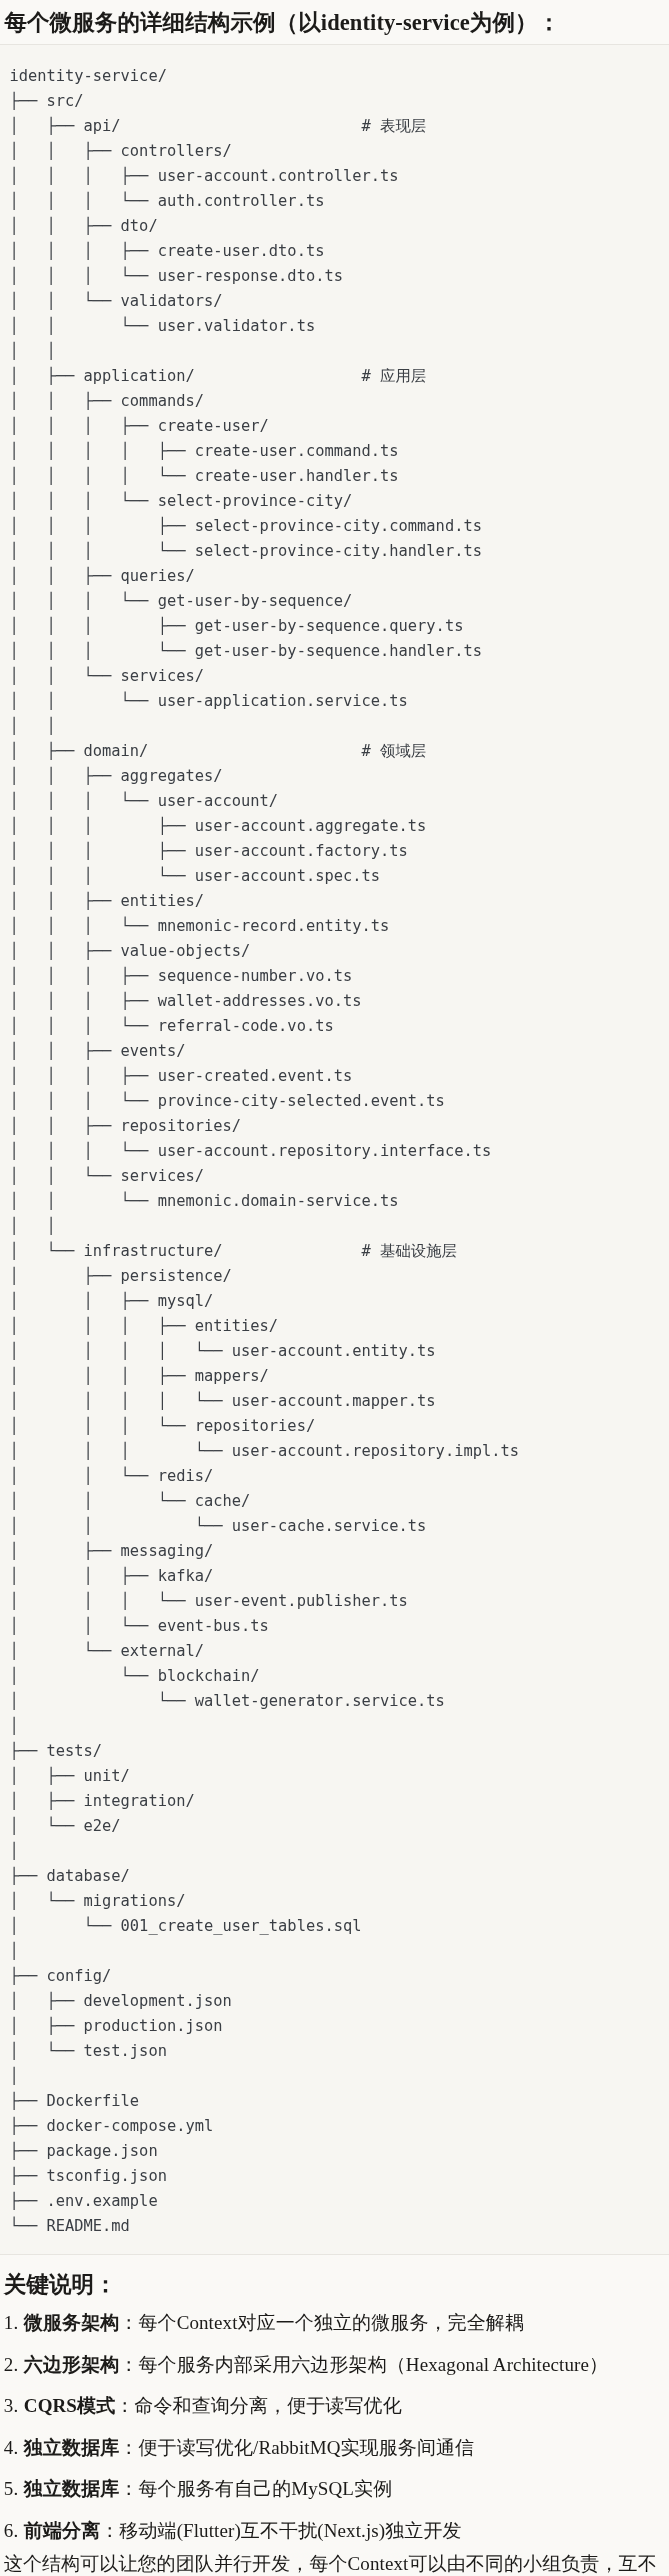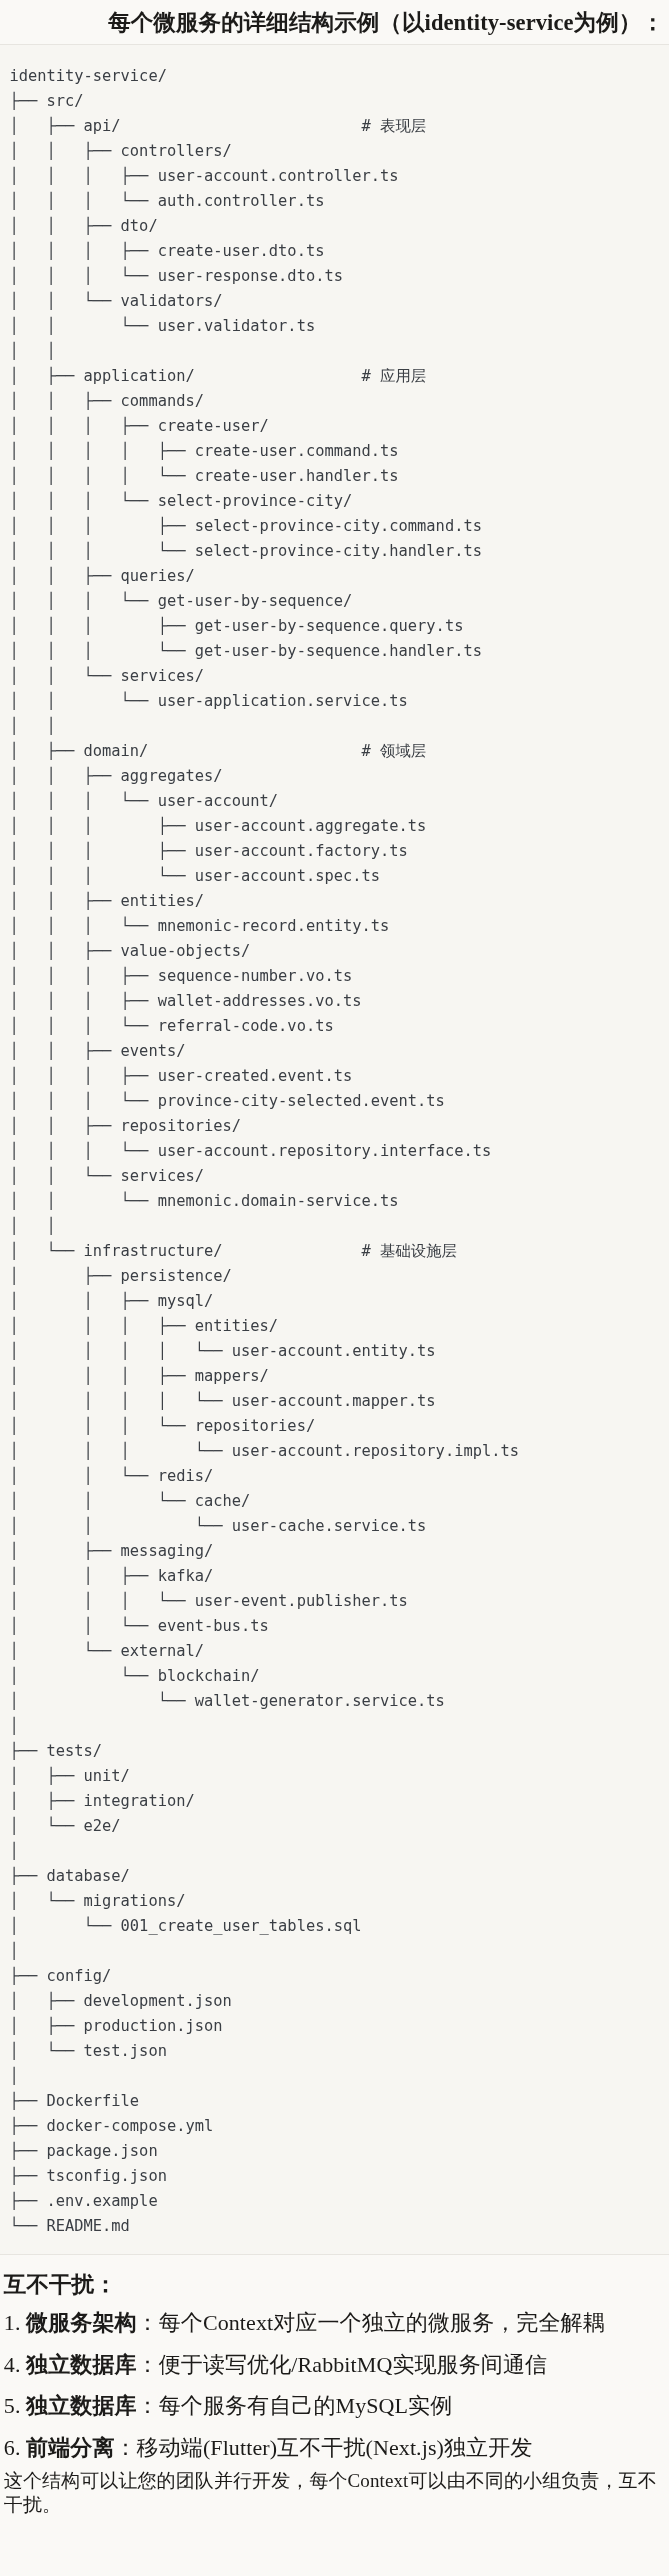--- a/index.html
+++ b/index.html
@@ -17,21 +17,20 @@
     font-family:"Liberation Serif",serif;
   }
   .page-title{
     font-family:"Liberation Serif",serif;
     font-weight:bold;
     font-size:22.5px;line-height:26px;
     padding:10px 5px 0 4.4px;
     margin-bottom:7.5px;
     color:var(--text);
     letter-spacing:0.1px;
-    text-align:right;
   }
   .code-block{
     background:var(--code-bg);
     border-top:1.3px solid var(--divider);
     border-bottom:1.3px solid var(--divider);
     width:669px;
   }
   .code-block pre{
     font-family:"DejaVu Sans Mono",monospace;
     font-size:15.4px;
@@ -45,21 +44,21 @@
   .notes-title{
     font-family:"Liberation Serif",serif;
     font-weight:bold;
     font-size:22.5px;line-height:27.5px;
     margin-top:16.3px;
     margin-bottom:0;
     letter-spacing:0.1px;
   }
   .notes-list{margin-top:12.5px;}
   .note-item{
-    font-size:22px;line-height:24px;
+    font-size:19px;line-height:24px;
     margin-bottom:17.5px;
     letter-spacing:0.1px;
   }
   .note-item .num{margin-right:5.6px;}
   .note-item strong{font-weight:bold;}
   .closing{
     font-size:19px;line-height:24px;
     padding:0 3.8px;
     margin-top:-8.8px;
     letter-spacing:0.1px;
@@ -154,23 +153,25 @@
 │
 ├── Dockerfile
 ├── docker-compose.yml
 ├── package.json
 ├── tsconfig.json
 ├── .env.example
 └── README.md</pre>
 </section>
 
 <section class="notes">
-  <h2 class="notes-title">互不干扰：</h2>
+  <h2 class="notes-title">关键说明：</h2>
   <div class="notes-list" id="notes-list">
       <div class="note-item"><span class="num">1.</span><strong>微服务架构</strong><span>：每个Context对应一个独立的微服务，完全解耦</span></div>
+      <div class="note-item"><span class="num">2.</span><strong>六边形架构</strong><span>：每个服务内部采用六边形架构（Hexagonal Architecture）</span></div>
+      <div class="note-item"><span class="num">3.</span><strong>CQRS模式</strong><span>：命令和查询分离，便于读写优化</span></div>
       <div class="note-item"><span class="num">4.</span><strong>独立数据库</strong><span>：便于读写优化/RabbitMQ实现服务间通信</span></div>
       <div class="note-item"><span class="num">5.</span><strong>独立数据库</strong><span>：每个服务有自己的MySQL实例</span></div>
       <div class="note-item"><span class="num">6.</span><strong>前端分离</strong><span>：移动端(Flutter)互不干扰(Next.js)独立开发</span></div>
     </div>
 </section>
 
 <p class="closing">这个结构可以让您的团队并行开发，每个Context可以由不同的小组负责，互不干扰。</p>
 
 
 </body></html>

